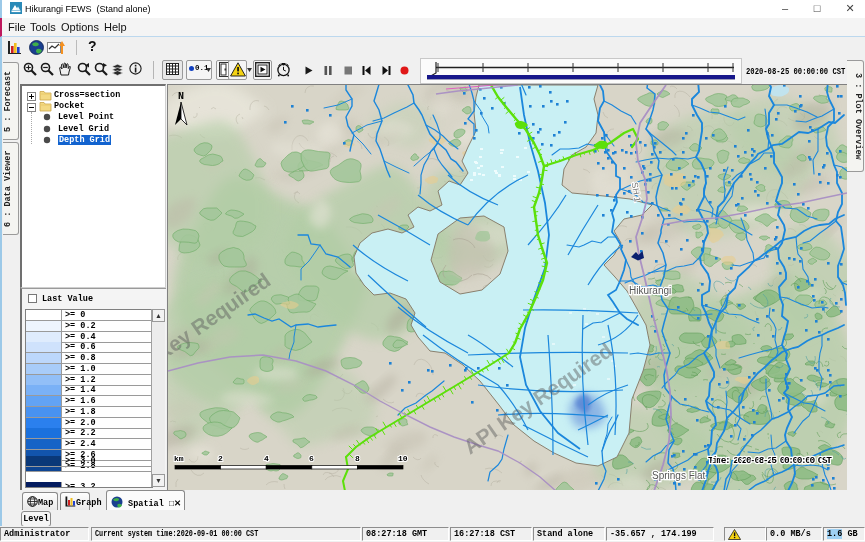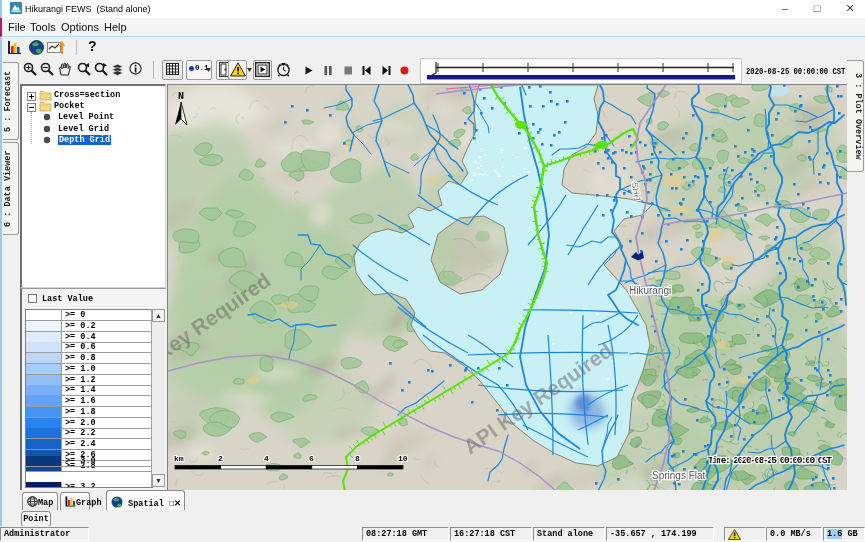--- a/index.html
+++ b/index.html
@@ -1836,24 +1836,25 @@
         <rect x="3" y="4" width="2" height="5.5" fill="#d02020"></rect>
         <rect x="5.5" y="2" width="2" height="7.5" fill="#f0c020"></rect>
         <rect x="8" y="5" width="2" height="4.5" fill="#2040d0"></rect>
       </svg>Graph</div>
     <div class="btab active" style="left:86px;width:79px"><svg style="vertical-align:-2px" width="12" height="12" viewBox="0 0 12 12">
         <circle cx="6" cy="6" r="5.5" fill="#1a3f8f"></circle>
         <path d="M2,3.5 q3,-2.5 5.5,-1 q1.5,1.5 -1,2.5 q-3.5,1 -4.5,-1.5Z" fill="#3fae49"></path>
         <path d="M7,8 q3,-1 4,1.5 q-2,3 -4,1.5 q-1.5,-1.5 0,-3Z" fill="#3fae49"></path>
       </svg> Spatial <span style="font-family:Liberation Sans,sans-serif">□</span><b style="font-family:Liberation Sans,sans-serif">✕</b></div>
   </div>
-<div id="logs" class="abs">Point</div>
+<div id="logs" class="abs">Level</div>
 <div class="abs" style="left:0;top:490px;width:2px;height:36px;background:#9cc9e8"></div>
 <div id="status" class="abs">
     <div class="scell" style="left:0px;width:89px">Administrator</div>
+    <div class="scell" style="left:91px;width:270px"><span class="cond">Current system time:2020-09-01 00:00 CST</span></div>
     <div class="scell" style="left:362px;width:87px">08:27:18 GMT</div>
     <div class="scell" style="left:450px;width:82px">16:27:18 CST</div>
     <div class="scell" style="left:533px;width:72px">Stand alone</div>
     <div class="scell" style="left:606px;width:108px">-35.657 , 174.199</div>
     <div class="scell" style="left:724px;width:42px"></div>
     <div class="scell" style="left:766px;width:56px">0.0 MB/s</div>
     <div class="scell" style="left:823px;width:42px"><span style="background:#9fd0f2">1.6</span> GB</div>
     <svg class="ic" style="left:728px;top:3px" width="13" height="11" viewBox="0 0 13 11">
       <path d="M6.5,0.5 L12.6,10.5 H0.4 Z" fill="#f5d312" stroke="#222" stroke-width="0.8"></path>
       <rect x="5.9" y="3.4" width="1.4" height="3.6" fill="#111"></rect>

